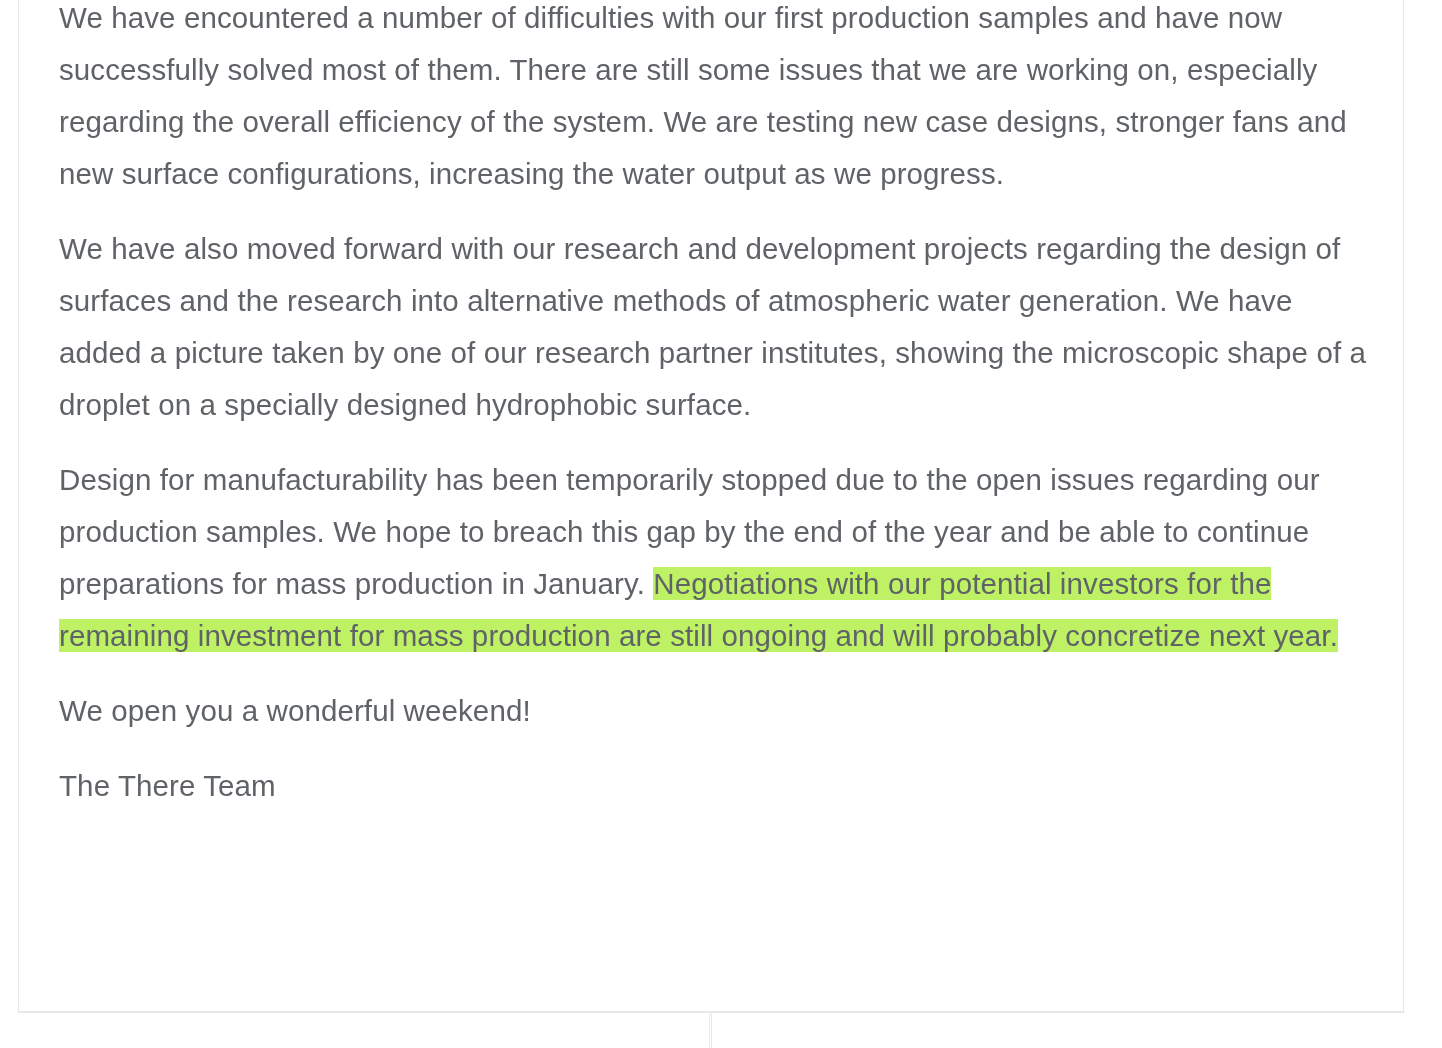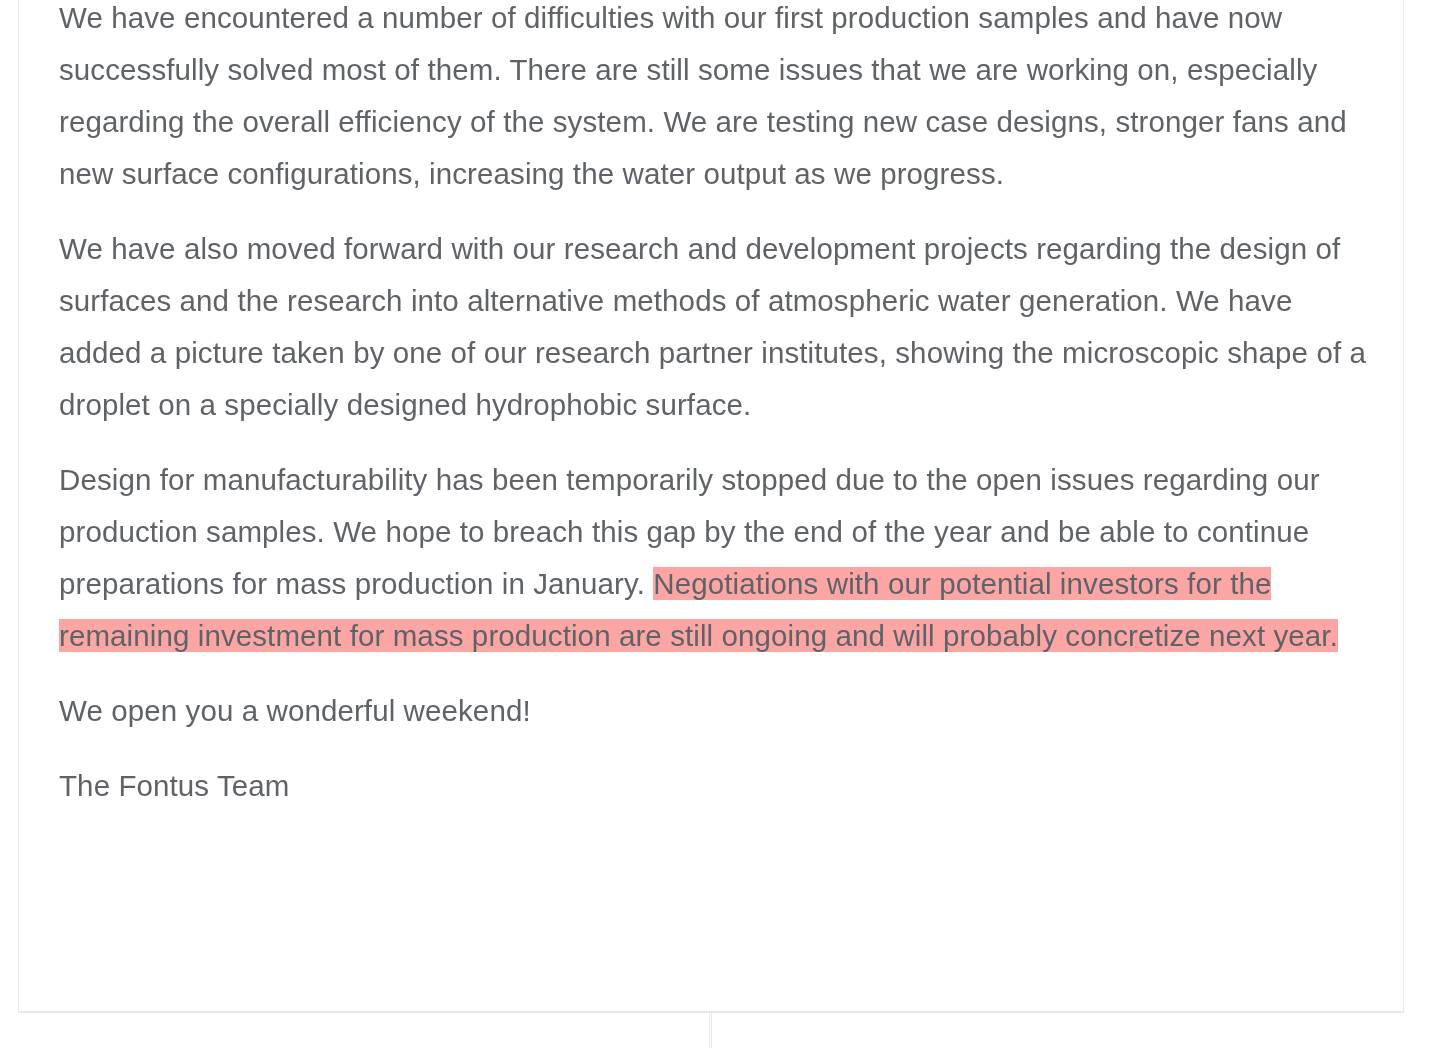--- a/index.html
+++ b/index.html
@@ -44,21 +44,21 @@
     line-height: 52px;
     letter-spacing: 0.1px;
   }
   .para {
     margin: 0 0 23px 0;
   }
   .para:last-child {
     margin-bottom: 0;
   }
   .hl {
-    background: #fca5a5;
+    background: #bef264;
     box-decoration-break: clone;
     -webkit-box-decoration-break: clone;
   }
   
   .footer-rule {
     position: absolute;
     left: 18px;
     top: 1012px;
     width: 1386px;
     height: 1px;
@@ -92,21 +92,21 @@
     <div class="message-body">
 
       <p class="para">We have encountered a number of difficulties with our first production samples and have now successfully solved most of them. There are still some issues that we are working on, especially regarding the overall efficiency of the system. We are testing new case designs, stronger fans and new surface configurations, increasing the water output as we progress.</p>
 
       <p class="para">We have also moved forward with our research and development projects regarding the design of surfaces and the research into alternative methods of atmospheric water generation. We have added a picture taken by one of our research partner institutes, showing the microscopic shape of a droplet on a specially designed hydrophobic surface.</p>
 
       <p class="para"><span>Design for manufacturability has been temporarily stopped due to the open issues regarding our production samples. We hope to breach this gap by the end of the year and be able to continue preparations for mass production in January. </span><span class="hl"> Negotiations with our potential investors for the remaining investment for mass production are still ongoing and will probably concretize next year.</span></p>
 
       <p class="para">We open you a wonderful weekend!</p>
 
-      <p class="para">The Fontus Team</p>
+      <p class="para">The There Team</p>
 
     </div>
   </div>
 
   <div class="footer-rule"></div>
   <div class="footer-tick a"></div>
   <div class="footer-tick b"></div>
   <div class="scroll-edge"></div>
 
 </div>

